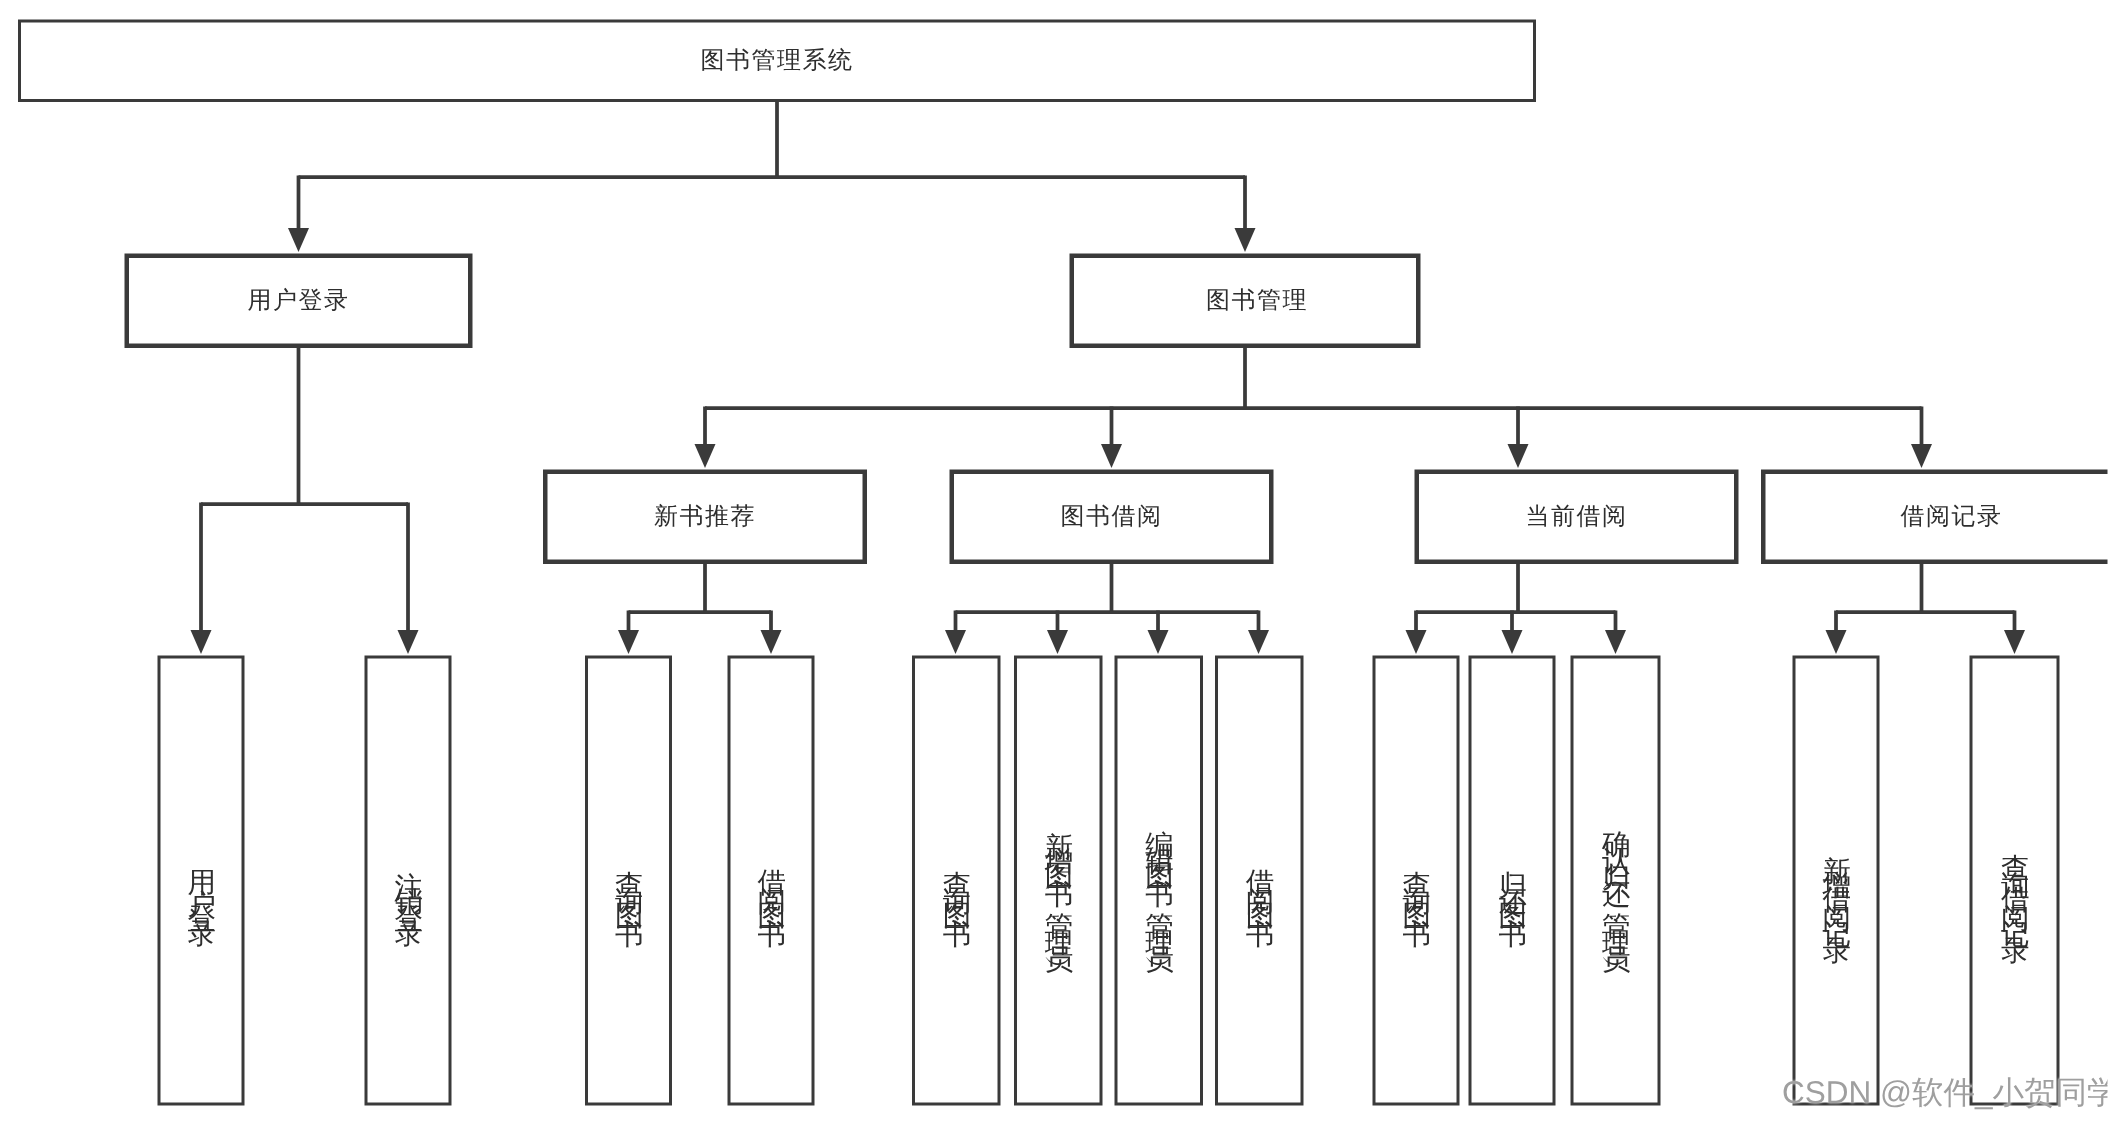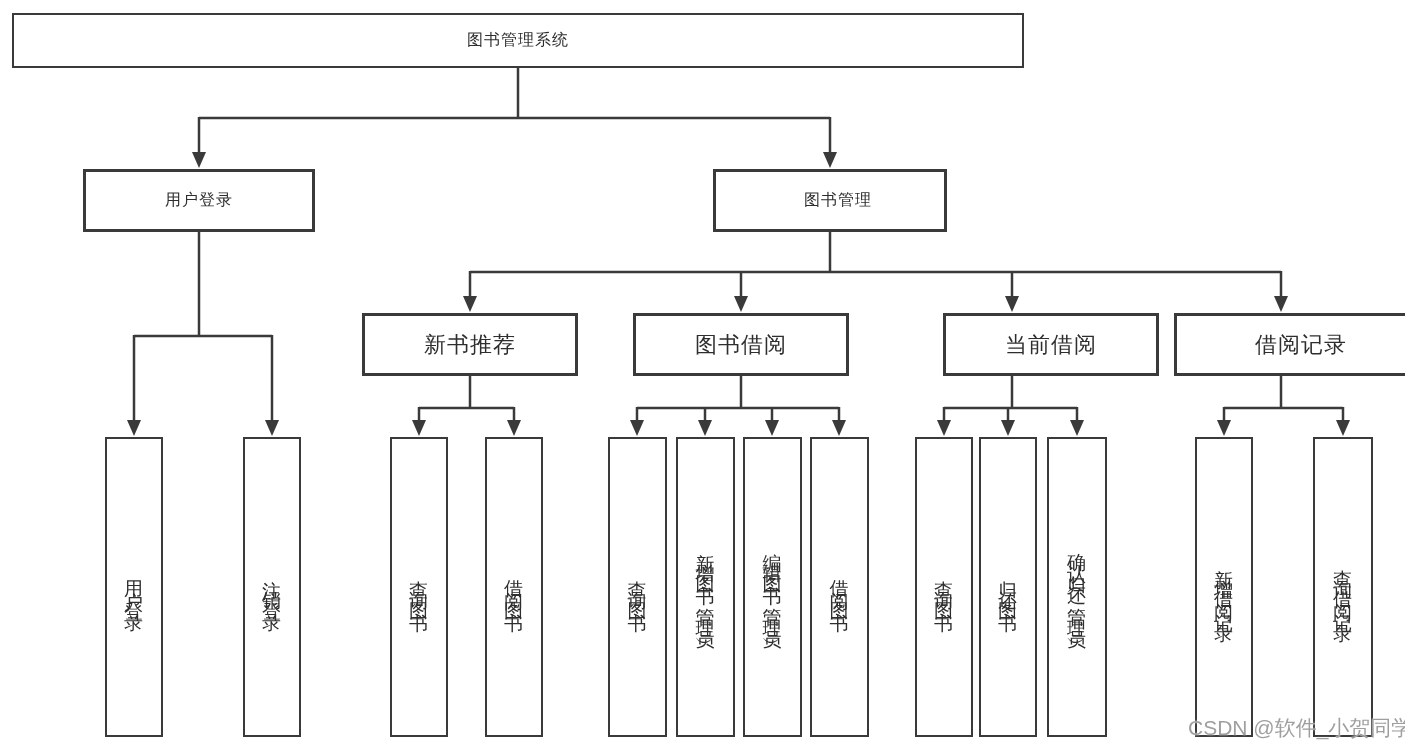--- a/index.html
+++ b/index.html
@@ -33,21 +33,21 @@
     border: 3px solid var(--color-line);
     display: flex; align-items: center; justify-content: center;
     color: var(--color-text);
     font-size: 16px;
     letter-spacing: 1px;
     text-align: center;
   }
   .node.root  { left: 12px;  top: 13px;  width: 1012px; height: 55px; border-width: 2px; }
   .node.lv2-0 { left: 83px;  top: 169px; width: 232px;  height: 63px; }
   .node.lv2-1 { left: 713px; top: 169px; width: 234px;  height: 63px; padding-left: 16px; }
-  .node.lv3   { top: 313px;  height: 63px; font-size: 22px; }
+  .node.lv3   { top: 313px;  height: 63px; font-size: 16px; }
   .node.lv3-0 { left: 362px;  width: 216px; }
   .node.lv3-1 { left: 633px;  width: 216px; justify-content: center; }
   .node.lv3-2 { left: 904px;  width: 216px; margin-left: 39px; }
   .node.lv3-3 { left: 1174px; width: 254px; font-family: Liberation Mono, monospace; }
   .node.leaf {
     top: 437px; height: 300px; width: 58px;
     border-width: 2px;
     font-size: 19px;
   }
   .vlabel {

